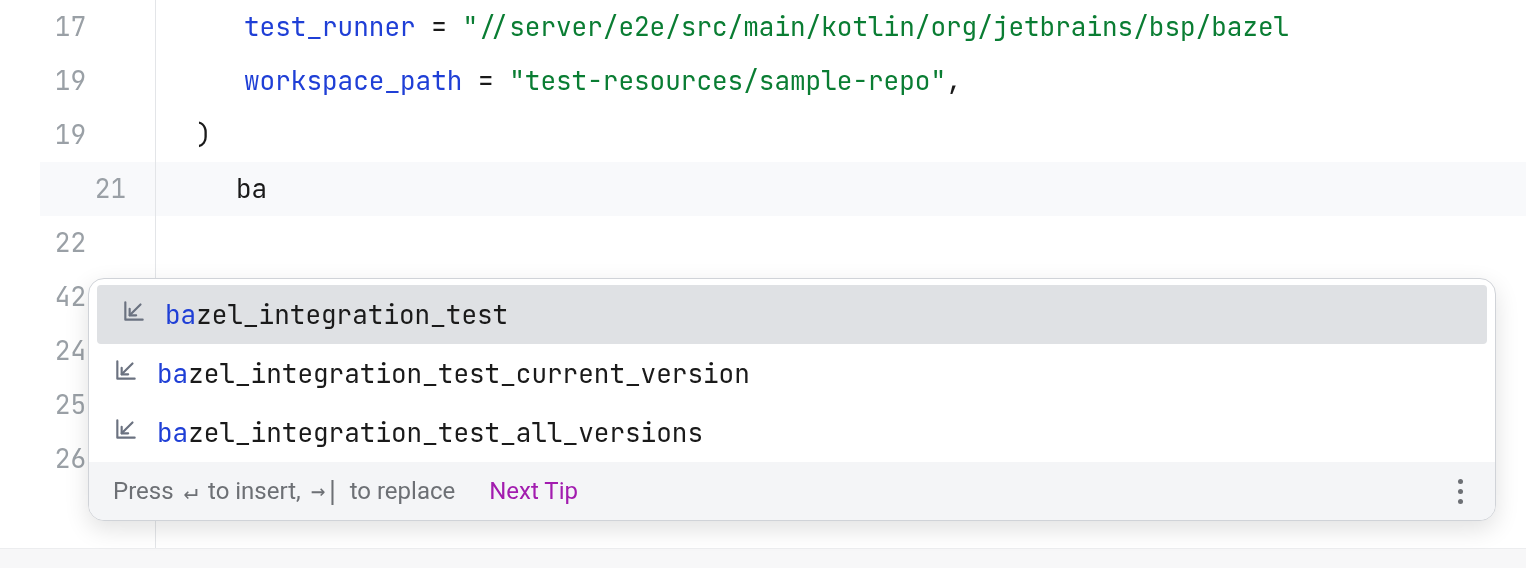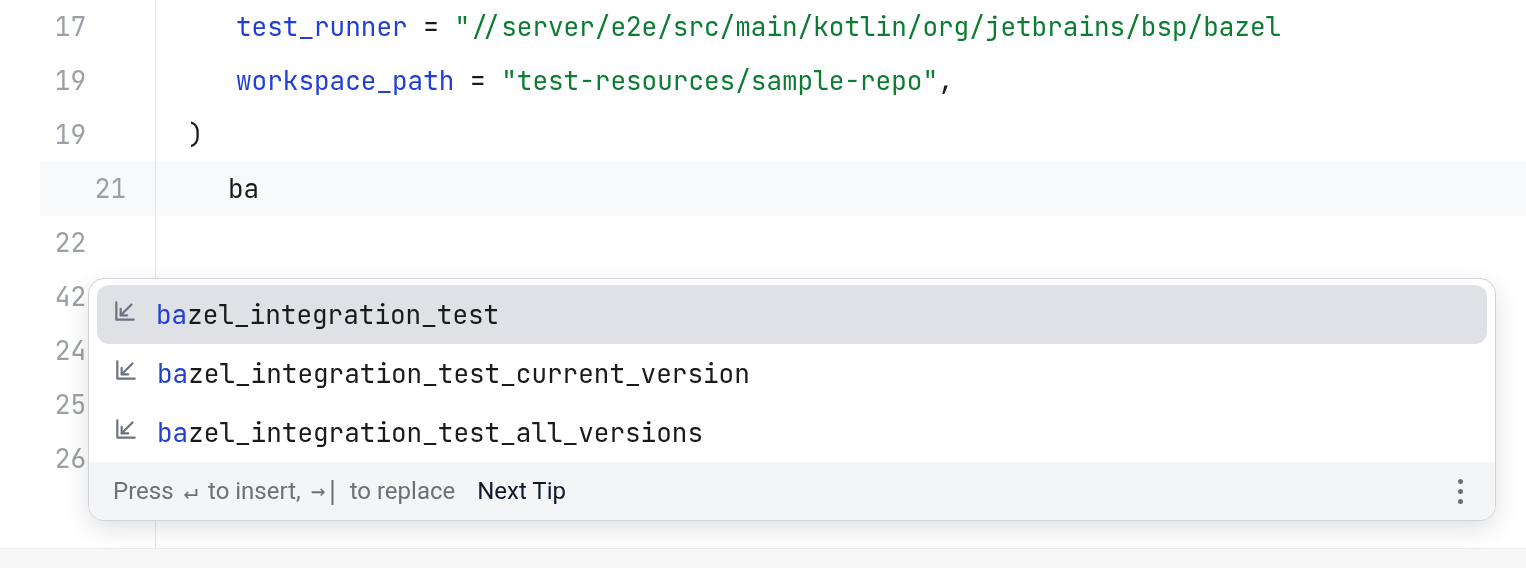--- a/index.html
+++ b/index.html
@@ -14,20 +14,21 @@
     position: relative;
     width: 100%;
     height: 100%;
     font-size: 26px;
     line-height: 54px;
   }
   .line-row {
     display: flex;
     align-items: flex-start;
     height: 54px;
+    gap: 8px;
   }
   .gutter {
     width: 120px;
     text-align: right;
     padding-right: 34px;
     color: #9aa0a6;
     font-variant-numeric: tabular-nums;
     user-select: none;
     flex-shrink: 0;
   }
@@ -69,23 +70,23 @@
   .popup-item {
     display: flex;
     align-items: center;
     height: 59px;
     padding: 0 20px 0 24px;
     gap: 18px;
     cursor: pointer;
   }
   .popup-item.selected {
     background: #dfe1e4;
-    border-radius: 12px;
+    border-radius: 4px;
     margin: 6px 8px 0 8px;
-    padding-left: 15px;
+    padding-left: 24px;
   }
   .popup-item:not(.selected) { margin: 0 8px; padding-left: 16px; }
   .popup-icon {
     width: 26px; height: 26px;
     flex-shrink: 0;
     color: #6b7280;
   }
   .popup-label { color: #1a1a1a; white-space: pre; }
   .match { color: #1f3fd6; }
   .popup-footer {
@@ -93,23 +94,23 @@
     align-items: center;
     height: 58px;
     padding: 0 24px;
     background: #f4f5f7;
     color: #6d7075;
     font-family: -apple-system, "Segoe UI", Roboto, sans-serif;
     font-size: 24px;
     gap: 10px;
   }
   .footer-link {
-    color: #0f172a;
+    color: #a21caf;
     cursor: pointer;
-    margin-left: 12px;
+    margin-left: 24px;
     text-align: right;
   }
   .footer-spacer { flex: 1; }
   .kebab {
     width: 22px;
     display: flex;
     flex-direction: column;
     align-items: center;
     gap: 5px;
     cursor: pointer;

